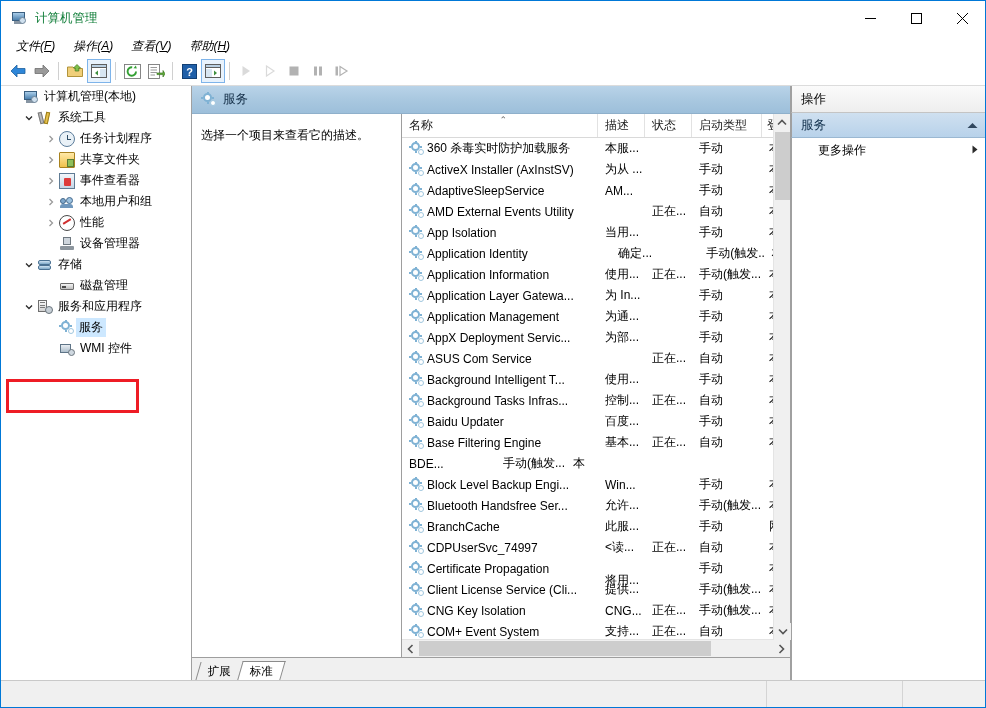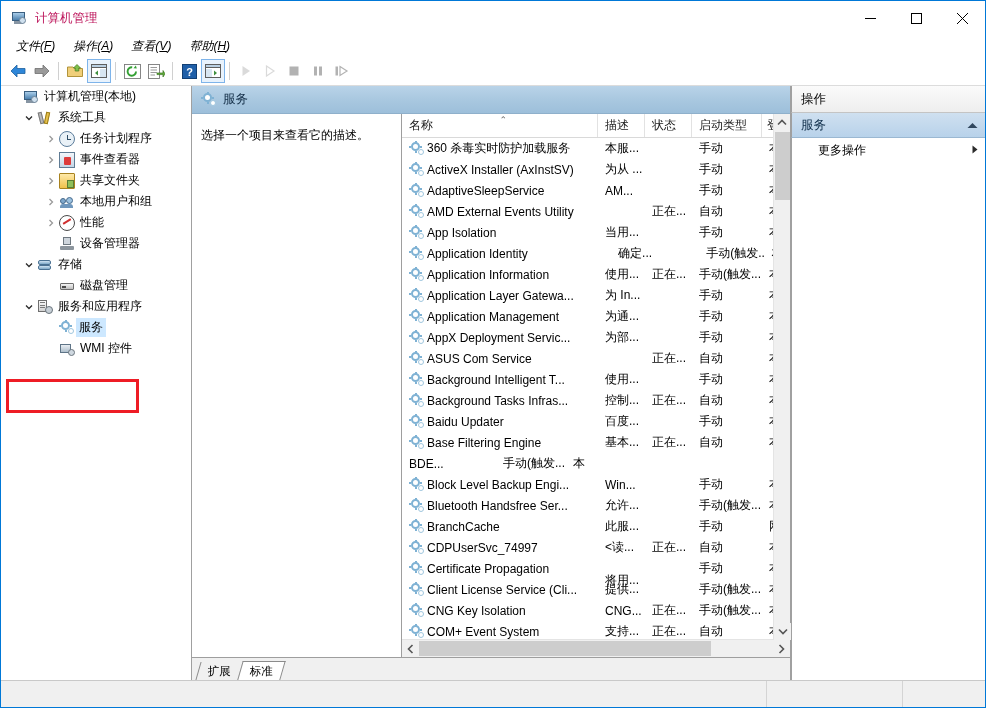--- a/index.html
+++ b/index.html
@@ -11,21 +11,21 @@
   }
   .win{
     position:absolute;left:0;top:0;width:986px;height:708px;
     background:#fff;border:1px solid #0078d7;box-sizing:border-box;
     display:flex;flex-direction:column;
   }
   
   .titlebar{height:34px;flex:0 0 34px;display:flex;align-items:center;background:#fff;}
   .title-icon{width:16px;height:16px;margin-left:10px;margin-right:8px;position:relative;flex:0 0 16px;}
   .title-icon .base{position:absolute;left:3px;top:11px;width:9px;height:3px;background:#7b8a99;}
-  .title-text{font-size:12.5px;color:#be185d;}
+  .title-text{font-size:12.5px;color:#15803d;}
   .title-sp{flex:1;}
   .wbtn{width:46px;height:33px;display:flex;align-items:center;justify-content:center;cursor:default;}
   .wbtn svg{display:block;}
   
   .menubar{height:22px;flex:0 0 22px;display:flex;align-items:center;padding-left:6px;background:#fff;}
   .menu-item{padding:2px 9px;font-size:12px;cursor:default;font-style:italic;}
   .menu-item u{text-decoration:underline;}
   
   .toolbar{height:28px;flex:0 0 28px;display:flex;align-items:center;padding-left:5px;background:#fff;border-bottom:1px solid #dcdcdc;}
   .tb{width:24px;height:24px;display:flex;align-items:center;justify-content:center;position:relative;cursor:default;}
@@ -299,36 +299,36 @@
           </div>
         <div class="lbl">任务计划程序</div>
       </div>
 
       <div class="tnode ind2">
         <div class="exp">
           <svg class="chev" viewBox="0 0 8 8">
               <path d="M2.5 1 L5.5 4 L2.5 7" fill="none" stroke="#9a9a9a" stroke-width="1.3"></path>
             </svg>
         </div>
-        <div class="ico ic-evt">
-            <div class="d"></div>
-          </div>
-        <div class="lbl">事件查看器</div>
+        <div class="ico ic-shared">
+            <div class="p"></div>
+          </div>
+        <div class="lbl">共享文件夹</div>
       </div>
 
       <div class="tnode ind2">
         <div class="exp">
           <svg class="chev" viewBox="0 0 8 8">
               <path d="M2.5 1 L5.5 4 L2.5 7" fill="none" stroke="#9a9a9a" stroke-width="1.3"></path>
             </svg>
         </div>
-        <div class="ico ic-shared">
-            <div class="p"></div>
-          </div>
-        <div class="lbl">共享文件夹</div>
+        <div class="ico ic-evt">
+            <div class="d"></div>
+          </div>
+        <div class="lbl">事件查看器</div>
       </div>
 
       <div class="tnode ind2">
         <div class="exp">
           <svg class="chev" viewBox="0 0 8 8">
               <path d="M2.5 1 L5.5 4 L2.5 7" fill="none" stroke="#9a9a9a" stroke-width="1.3"></path>
             </svg>
         </div>
         <div class="ico ic-users">
             <div class="bd"></div>

